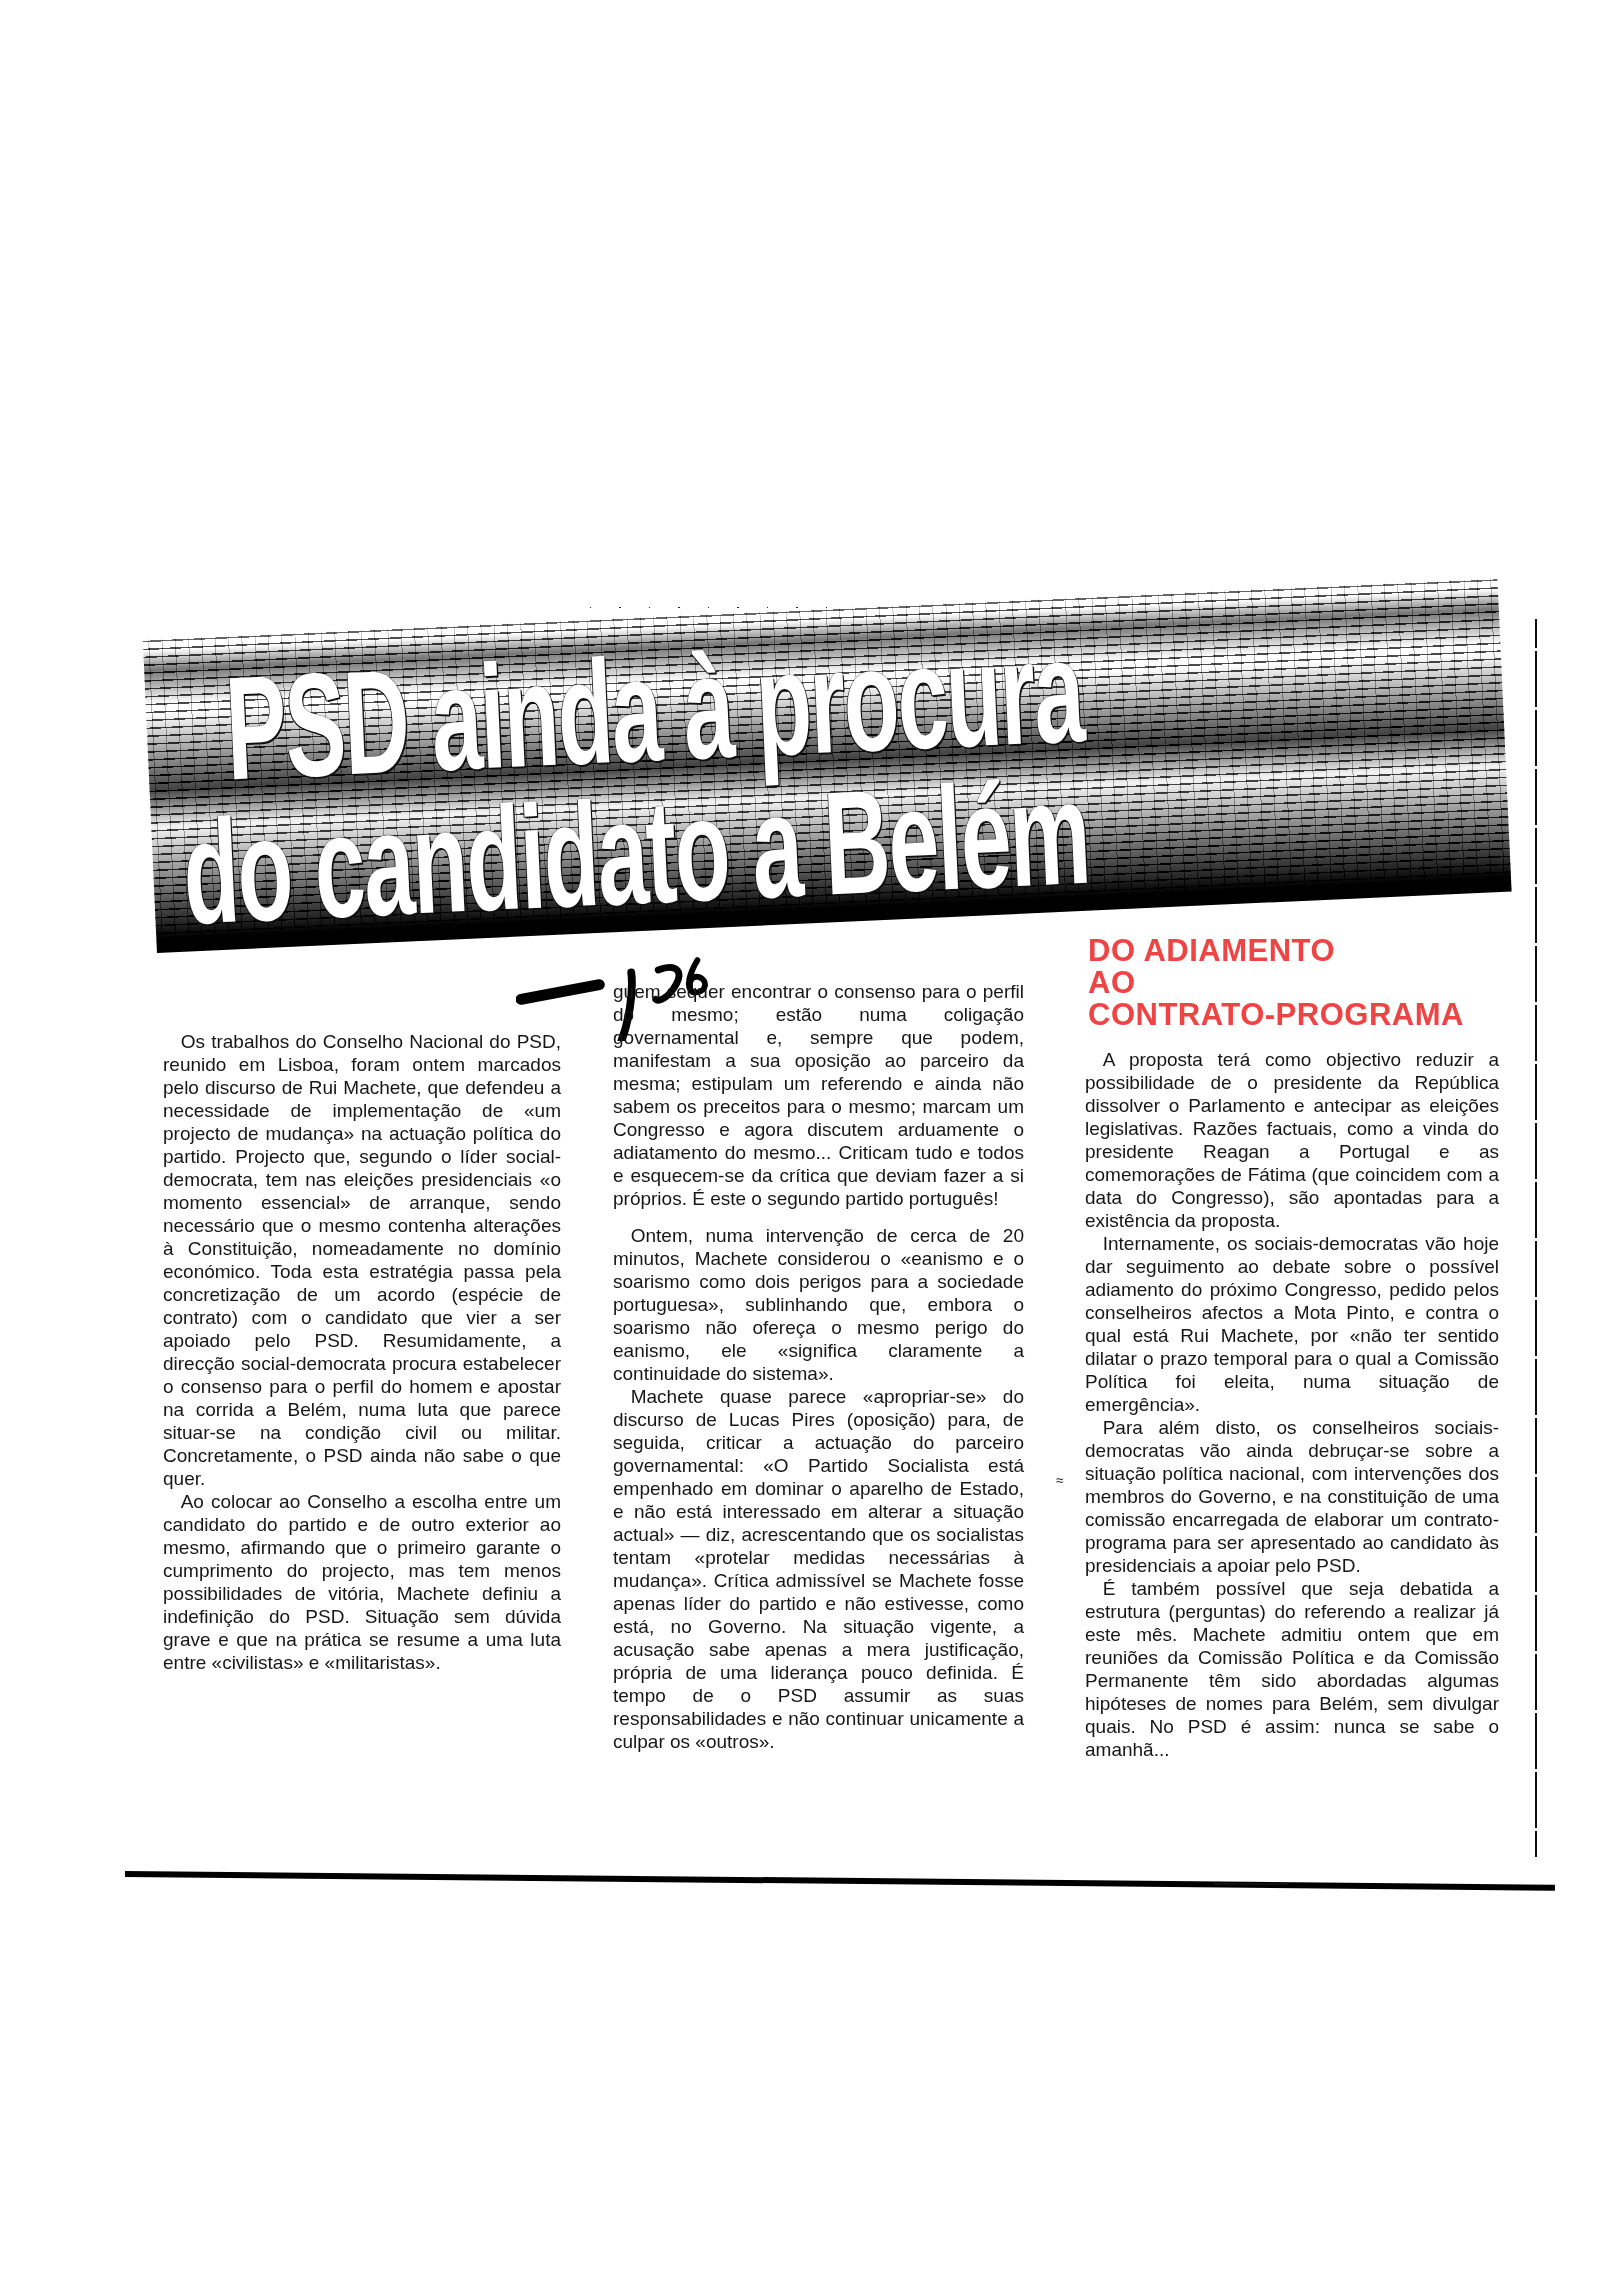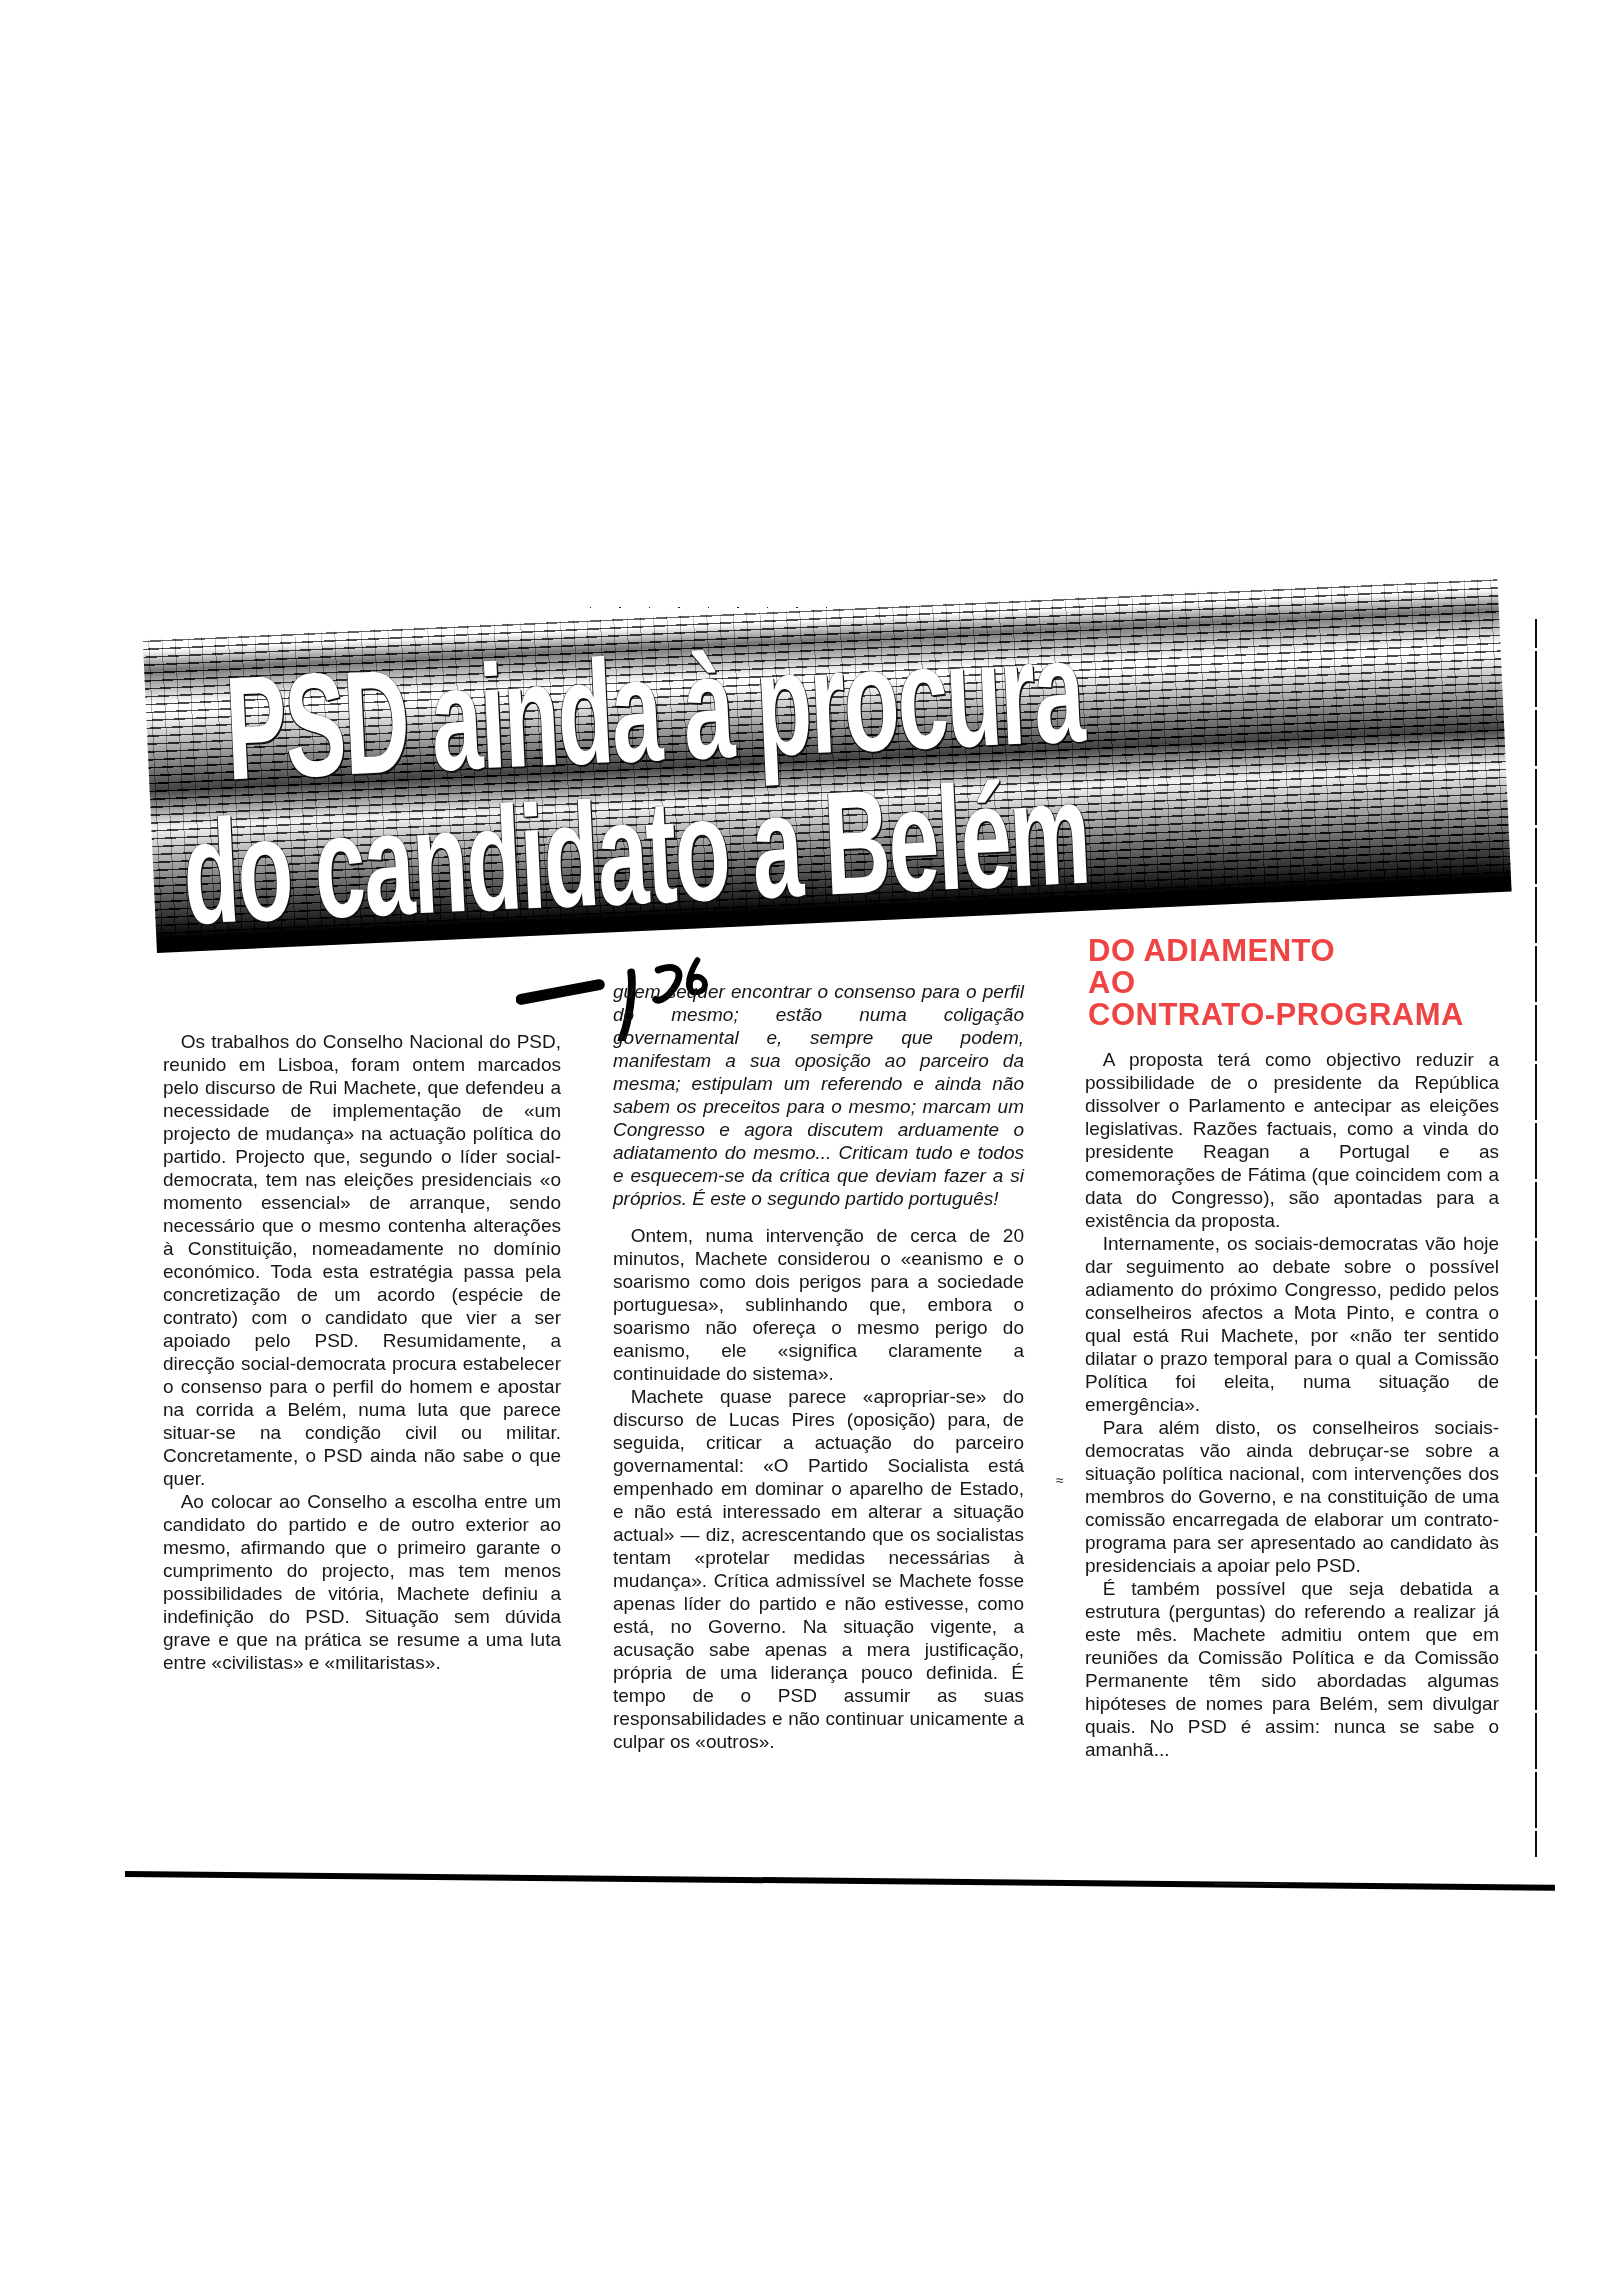--- a/index.html
+++ b/index.html
@@ -35,21 +35,21 @@
   
   .handmark { position: absolute; left: 516px; top: 943px; width: 206px; height: 98px; }
 
   
   .col {
     position: absolute; font-size: 19px; line-height: 23px;
     text-align: justify; color: #161616;
   }
   .col p { margin: 0; text-indent: 17.7px; }
   .col p.gap { margin-top: 13.8px; }
-  .col p.noindent { text-indent: 0; font-style: italic; }
+  .col p.noindent { text-indent: 0; }
   .col1 { left: 163px; top: 1005px; width: 398px; margin-top: 25px; }
   .col2 { left: 613px; top: 980px; width: 411px; }
   .col3 { left: 1085px; top: 1048px; width: 414px; }
 
   .subhead {
     position: absolute; left: 1088px; top: 935px; width: 442px;
     font-family: Liberation Sans, sans-serif; font-weight: 700;
     font-size: 31px; line-height: 32px; color: #ef4444; letter-spacing: 0.5px;
   }
   .subhead span { display: block; }

